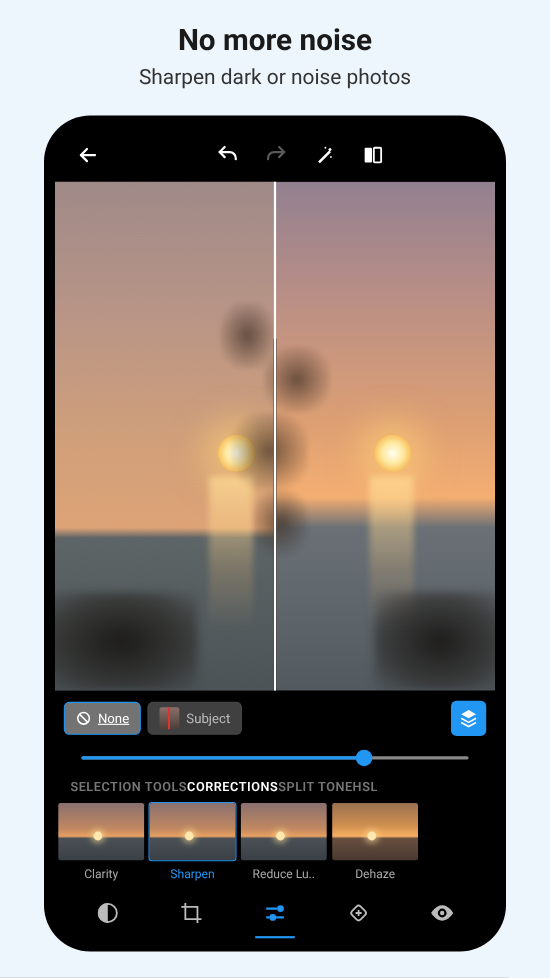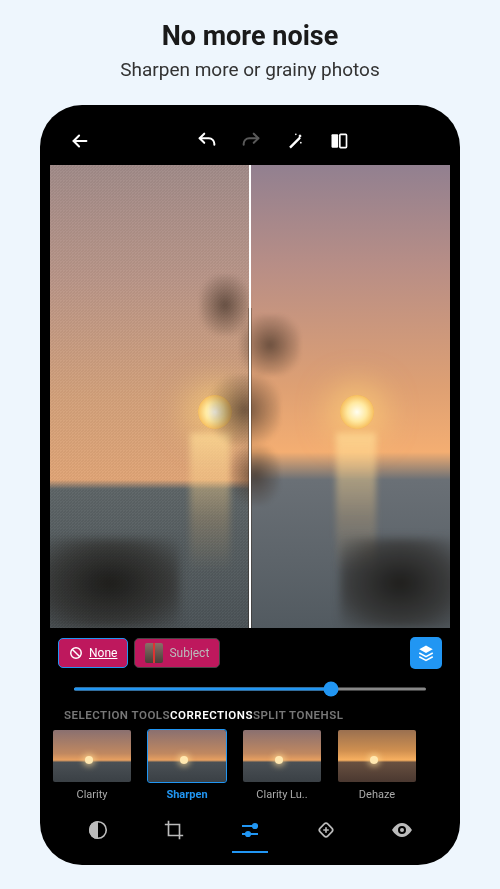--- a/index.html
+++ b/index.html
@@ -104,22 +104,22 @@
 
   .mask-row {
     height: 38px; display:flex; align-items:center; gap:6px;
     padding: 0 8px; margin-bottom: 6px;
   }
   .mask-chip {
     height: 30px; display:flex; align-items:center; gap:6px;
     border-radius: 5px; padding: 0 10px; font-size: 12px;
     cursor:pointer; border:1px solid transparent;
   }
-  .mask-chip.none { background:#be185d; color:#fff; border-color:#2196f3;text-decoration:underline; }
-  .mask-chip.subject { background:#be185d; color:#bbb; border:1px solid #444; }
+  .mask-chip.none { background:#737373; color:#fff; border-color:#2196f3;text-decoration:underline; }
+  .mask-chip.subject { background:#404040; color:#bbb; border:1px solid #444; }
   .mask-chip.subject .swatch { width:18px; height:20px; background: linear-gradient(to bottom,#8a6f68,#4a3f38); border-radius:2px; position:relative; }
   .mask-chip.subject .swatch::after { content:""; position:absolute; inset:0; background:linear-gradient(to right, transparent 45%, #d33 45%, #d33 55%, transparent 55%); }
   .mask-chip.bg { background:#2a2a2a; color:#bbb; border:1px solid #444; }
   .mask-chip.bg .swatch { width:18px; height:20px; background:#e03030; border-radius:2px; position:relative; }
   .mask-chip.bg .swatch::after { content:""; position:absolute; left:40%; top:10%; width:2px; height:80%; background:#3a1515; }
   .layers-btn {
     width:32px; height:32px; background:#2196f3; border-radius:5px;
     display:flex; align-items:center; justify-content:center; color:#fff;
     margin-left:auto; cursor:pointer;
   }
@@ -134,21 +134,21 @@
 
   .tabs-row {
     display:flex; padding: 8px 14px 4px 14px;
     font-size:11.5px; letter-spacing:0.5px; font-weight:600;
     color:#777; overflow:hidden; white-space:nowrap;
   }
   .tabs-row .tab { cursor:pointer; }
   .tabs-row .tab.active { color:#fff; }
 
   .thumbs-row {
-    display:flex; gap:15px; padding: 4px 2px 0 2px; overflow:hidden;
+    display:flex; gap:3px; padding: 4px 2px 0 2px; overflow:hidden;
   }
   .thumb-item {
     width:80px; flex:0 0 80px; display:flex; flex-direction:column; align-items:center;
     cursor:pointer;
   }
   .thumb-img {
     width:78px; height:52px; border-radius:2px; position:relative; overflow:hidden;
     background: linear-gradient(to bottom, #8a7070 0%, #c08860 45%, #e8a060 58%, #4a5055 62%, #3a4045 100%);
   }
   .thumb-img .mini-sun {
@@ -156,21 +156,21 @@
     background:#ffe8b0; box-shadow:0 0 6px 2px rgba(255,220,150,0.7);
     left:32px; top:26px;
   }
   .thumb-item.dehaze .thumb-img {
     background: linear-gradient(to bottom, #9a7050 0%, #d09050 40%, #f8b060 58%, #685040 62%, #4a3830 100%);
   }
   .thumb-label {
     font-size:11px; color:#aaa; margin-top:6px; white-space:nowrap;
     overflow:hidden; text-overflow:ellipsis; max-width:78px;
   }
-  .thumb-item.active .thumb-label { color:#2196f3;font-weight:bold; }
+  .thumb-item.active .thumb-label { color:#2196f3; }
   .thumb-item.active .thumb-img { outline:1px solid #2196f3; }
 
   .bottom-nav {
     height:50px; display:flex; align-items:center; justify-content:space-around;
     padding: 0 10px; margin-top:4px;
   }
   .nav-item {
     width:60px; height:42px; display:flex; align-items:center; justify-content:center;
     color:#bbb; cursor:pointer; position:relative;
   }
@@ -178,21 +178,21 @@
   .nav-item.active::after {
     content:""; position:absolute; bottom:-2px; left:12px; right:12px; height:2.5px;
     background:#2196f3;
   }
   svg { display:block; }
 </style>
 </head>
 <body>
 
 <div class="promo-title">No more noise</div>
-<div class="promo-sub">Sharpen more or grainy photos</div>
+<div class="promo-sub">Sharpen dark or noise photos</div>
 
 <div class="phone">
 
   <div class="topbar">
     <div class="icon-btn">
       <svg width="22" height="22" viewBox="0 0 24 24" fill="none" stroke="currentColor" stroke-width="2.2" stroke-linecap="round" stroke-linejoin="round">
           <path d="M19 12H5"></path>
           <path d="M11 18l-6-6 6-6"></path>
         </svg>
     </div>
@@ -295,21 +295,21 @@
     <div class="thumb-item active">
       <div class="thumb-img">
           <div class="mini-sun"></div>
         </div>
       <div class="thumb-label">Sharpen</div>
     </div>
     <div class="thumb-item">
       <div class="thumb-img">
           <div class="mini-sun"></div>
         </div>
-      <div class="thumb-label">Clarity Lu..</div>
+      <div class="thumb-label">Reduce Lu..</div>
     </div>
     <div class="thumb-item dehaze">
       <div class="thumb-img">
           <div class="mini-sun"></div>
         </div>
       <div class="thumb-label">Dehaze</div>
     </div>
   </div>
 
   <div class="bottom-nav">

